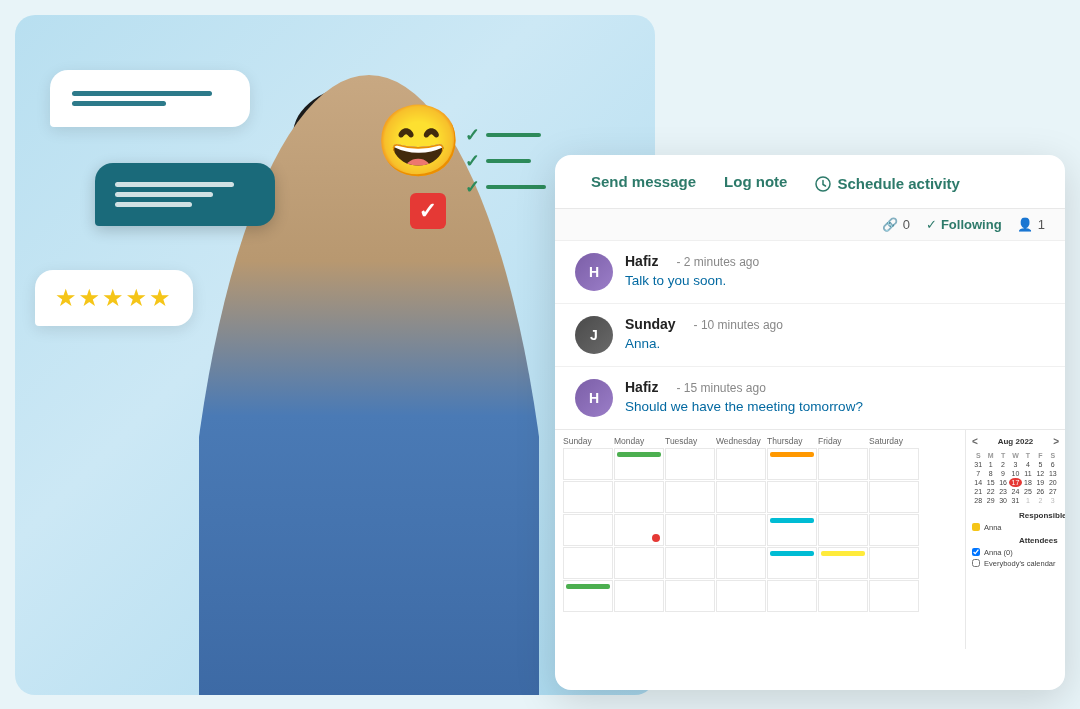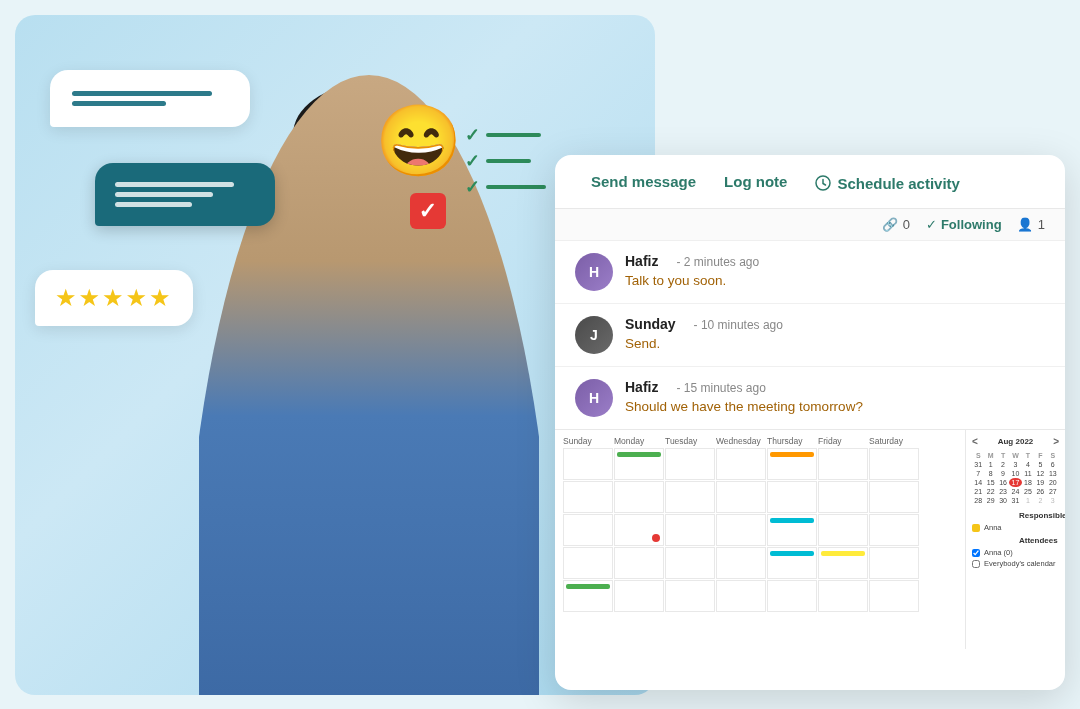--- a/index.html
+++ b/index.html
@@ -159,21 +159,21 @@
     }
     .tab-item {
       font-size: 15px;
       font-weight: 600;
       color: #2d7a6a;
       cursor: pointer;
       padding-bottom: 4px;
     }
     .tab-schedule {
       display: flex;
-      align-items: flex-start;
+      align-items: flex-end;
       gap: 6px;
       font-size: 15px;
       font-weight: 600;
       color: #2d7a6a;
       cursor: pointer;
     }
     .clock-icon-svg {
       width: 16px;
       height: 16px;
     }
@@ -251,21 +251,21 @@
       font-weight: 700;
       font-size: 14px;
       color: #222;
     }
     .message-time {
       font-size: 12px;
       color: #888;
     }
     .message-text {
       font-size: 13.5px;
-      color: #a16207;
+      color: #0369a1;
       line-height: 1.4;
     }
 
     
     .calendar-section {
       border-top: 1px solid #e8e8e8;
       display: flex;
       height: 220px;
     }
 
@@ -356,21 +356,20 @@
       background: #e53935;
       color: white;
       border-radius: 50%;
     }
     .mini-cal-cell.prev-month { color: #bbb; }
 
     .legend-section { margin-top: 4px; }
     .legend-title { font-size: 8px; font-weight: 700; color: #333; margin-bottom: 3px; margin-left: 47px; }
     .legend-item {
       display: flex;
-      align-items: center;
       gap: 4px;
       margin: 2px 0;
       font-size: 7.5px;
       color: #444;
     }
     .legend-dot {
       width: 8px;
       height: 8px;
       border-radius: 2px;
       flex-shrink: 0;
@@ -572,21 +571,21 @@
       </div>
     </div>
 
     <div class="message-row">
       <div class="avatar avatar-james">J</div>
       <div class="message-content">
         <div class="message-header">
           <span class="message-name">Sunday</span>
           <span class="message-time">- 10 minutes ago</span>
         </div>
-        <div class="message-text">Send.</div>
+        <div class="message-text">Anna.</div>
       </div>
     </div>
 
     <div class="message-row">
       <div class="avatar avatar-hafiz">H</div>
       <div class="message-content">
         <div class="message-header">
           <span class="message-name">Hafiz</span>
           <span class="message-time">- 15 minutes ago</span>
         </div>

